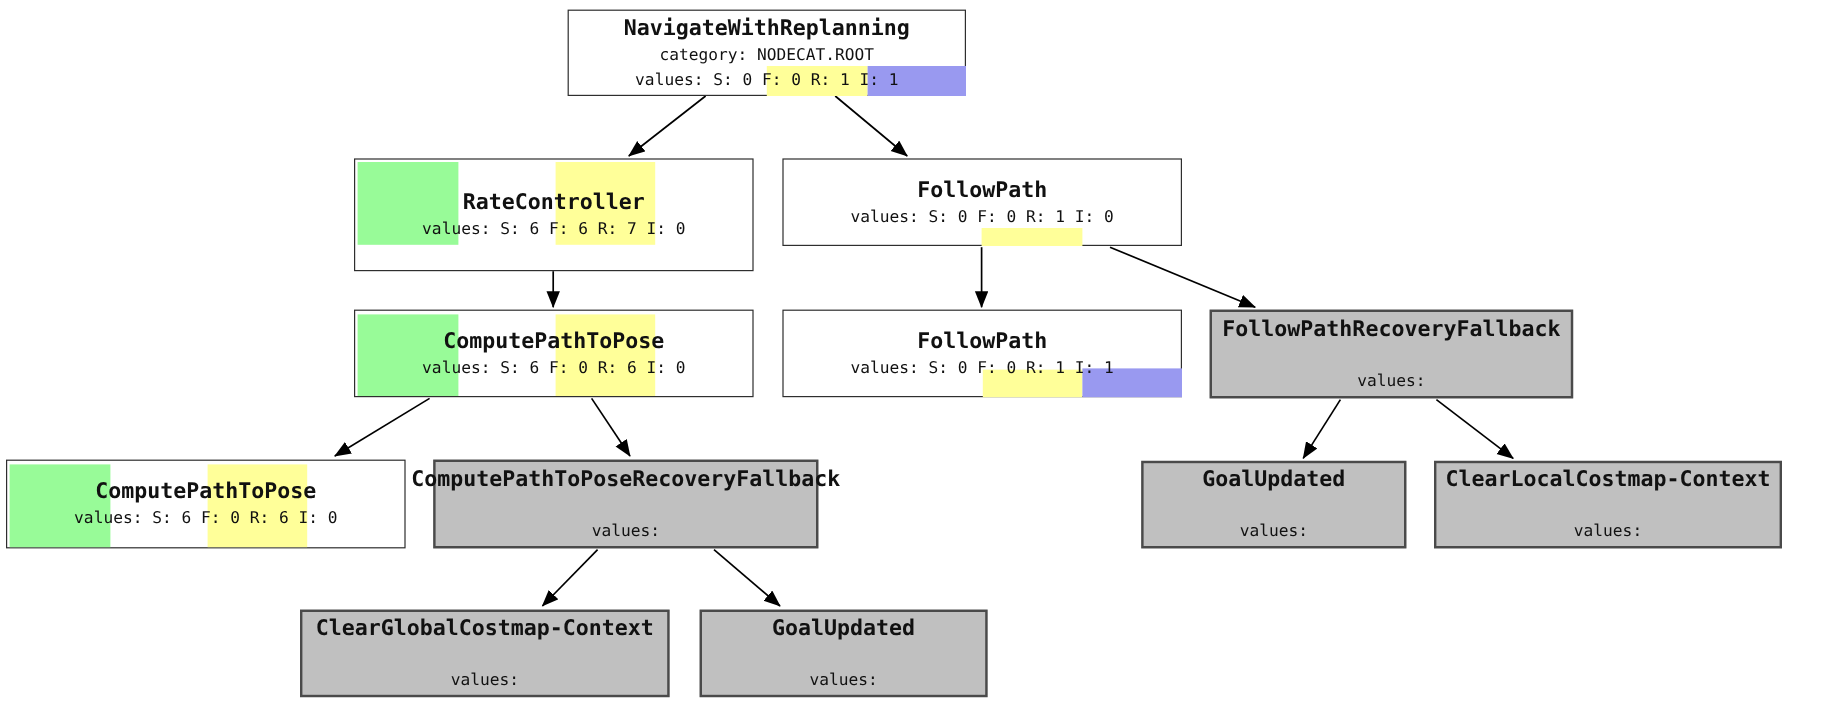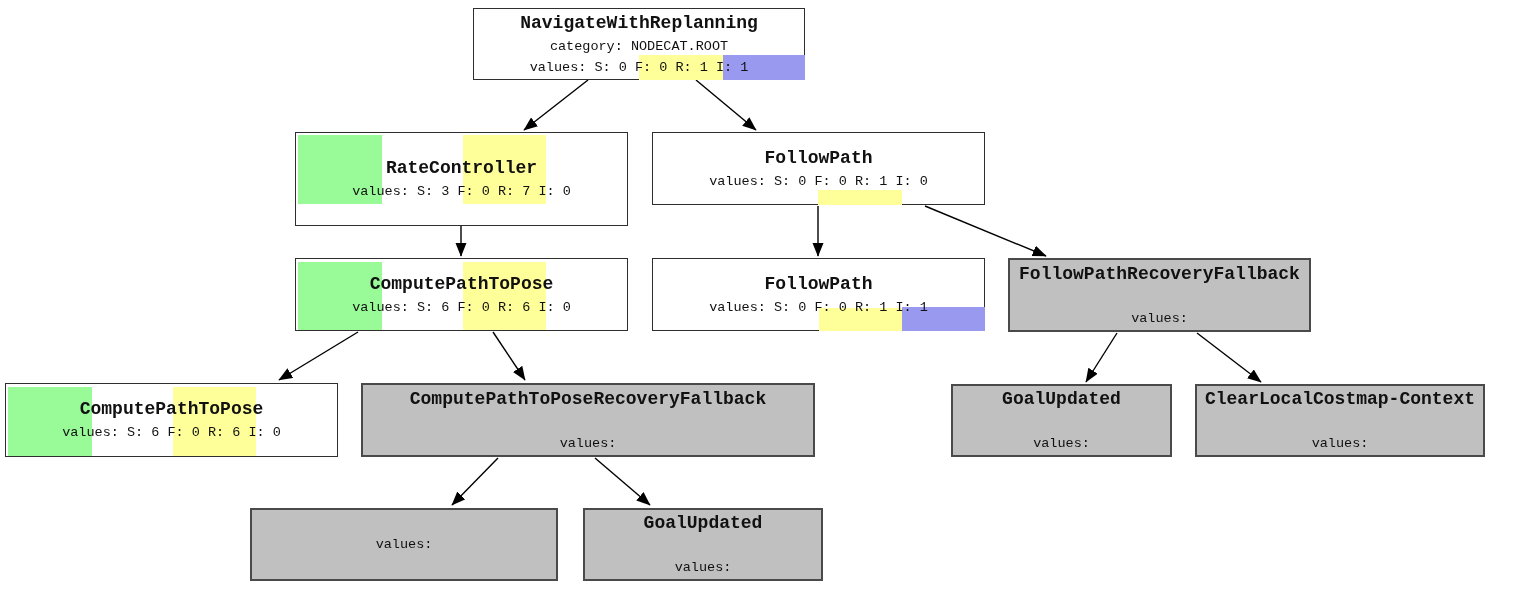--- a/index.html
+++ b/index.html
@@ -29,21 +29,21 @@
   }
   .node-line{
     position:relative;z-index:1;
     font-size:13.5px;line-height:21px;
     color:#111;white-space:pre;
   }
 </style>
 </head>
 <body>
 
-<div id="stage" style="background: rgb(255, 255, 255); font-family: Liberation Mono, monospace;">
+<div id="stage" style="background: rgb(255, 255, 255);">
   <svg id="edges" xmlns="http://www.w3.org/2000/svg">
     <defs>
       <marker id="arrowhead" markerWidth="11" markerHeight="9" refX="9.5" refY="4" orient="auto">
         <path d="M0,0 L10,4 L0,8 z" fill="#000"></path>
       </marker>
     </defs>
   <line x1="588" y1="80" x2="524" y2="130" stroke="#000000" stroke-width="1.4" marker-end="url(#arrowhead)"></line>
       <line x1="696" y1="80" x2="756" y2="130" stroke="#000000" stroke-width="1.4" marker-end="url(#arrowhead)"></line>
       <line x1="461" y1="206" x2="461" y2="256" stroke="#000000" stroke-width="1.4" marker-end="url(#arrowhead)"></line>
       <line x1="818" y1="206" x2="818" y2="256" stroke="#000000" stroke-width="1.4" marker-end="url(#arrowhead)"></line>
@@ -60,21 +60,21 @@
       <div class="band" style="left: 165px; top: 46px; width: 84px; height: 25px; background: rgb(255, 255, 153);"></div>
       <div class="band" style="left: 249px; top: 46px; width: 82px; height: 25px; background: rgb(153, 153, 240);"></div>
       <div class="node-title">NavigateWithReplanning</div>
       <div class="node-line">category: NODECAT.ROOT</div>
       <div class="node-line">values: S: 0 F: 0 R: 1 I: 1</div>
     </div>
     <div class="node white" style="left: 295px; top: 132px; width: 333px; height: 94px;">
       <div class="band" style="left: 2px; top: 2px; width: 84px; height: 69px; background: rgb(152, 251, 152);"></div>
       <div class="band" style="left: 167px; top: 2px; width: 83px; height: 69px; background: rgb(255, 255, 153);"></div>
       <div class="node-title">RateController</div>
-      <div class="node-line">values: S: 3 F: 0 R: 7 I: 0</div>
+      <div class="node-line">values: S: 6 F: 6 R: 7 I: 0</div>
     </div>
     <div class="node white" style="left: 652px; top: 132px; width: 333px; height: 73px;">
       <div class="band" style="left: 165px; top: 57px; width: 84px; height: 15px; background: rgb(255, 255, 153);"></div>
       <div class="node-title">FollowPath</div>
       <div class="node-line">values: S: 0 F: 0 R: 1 I: 0</div>
     </div>
     <div class="node white" style="left: 295px; top: 258px; width: 333px; height: 73px;">
       <div class="band" style="left: 2px; top: 3px; width: 84px; height: 68px; background: rgb(152, 251, 152);"></div>
       <div class="band" style="left: 167px; top: 3px; width: 83px; height: 68px; background: rgb(255, 255, 153);"></div>
       <div class="node-title">ComputePathToPose</div>
@@ -89,32 +89,33 @@
     <div class="node gray" style="left: 1008px; top: 258px; width: 303px; height: 74px; background: rgb(192, 192, 192);">
       <div class="node-title">FollowPathRecoveryFallback</div>
       <div class="node-line">values:</div>
     </div>
     <div class="node white" style="left: 5px; top: 383px; width: 333px; height: 74px;">
       <div class="band" style="left: 2px; top: 3px; width: 84px; height: 69px; background: rgb(152, 251, 152);"></div>
       <div class="band" style="left: 167px; top: 3px; width: 83px; height: 69px; background: rgb(255, 255, 153);"></div>
       <div class="node-title">ComputePathToPose</div>
       <div class="node-line">values: S: 6 F: 0 R: 6 I: 0</div>
     </div>
-    <div class="node gray" style="left: 361px; top: 383px; width: 454px; height: 74px; background: rgb(192, 192, 192);">
+    <div class="node gray" style="left: 361px; top: 383px; width: 321px; height: 74px; background: rgb(192, 192, 192);">
       <div class="node-title">ComputePathToPoseRecoveryFallback</div>
       <div class="node-line">values:</div>
     </div>
     <div class="node gray" style="left: 951px; top: 384px; width: 221px; height: 73px; background: rgb(192, 192, 192);">
       <div class="node-title">GoalUpdated</div>
       <div class="node-line">values:</div>
     </div>
     <div class="node gray" style="left: 1195px; top: 384px; width: 290px; height: 73px; background: rgb(192, 192, 192);">
       <div class="node-title">ClearLocalCostmap-Context</div>
       <div class="node-line">values:</div>
     </div>
     <div class="node gray" style="left: 250px; top: 508px; width: 308px; height: 73px; background: rgb(192, 192, 192);">
+      <div class="node-title">ClearGlobalCostmap-Context</div>
       <div class="node-line">values:</div>
     </div>
     <div class="node gray" style="left: 583px; top: 508px; width: 240px; height: 73px; background: rgb(192, 192, 192);">
       <div class="node-title">GoalUpdated</div>
       <div class="node-line">values:</div>
     </div>
   </div>
 
 </body></html>

